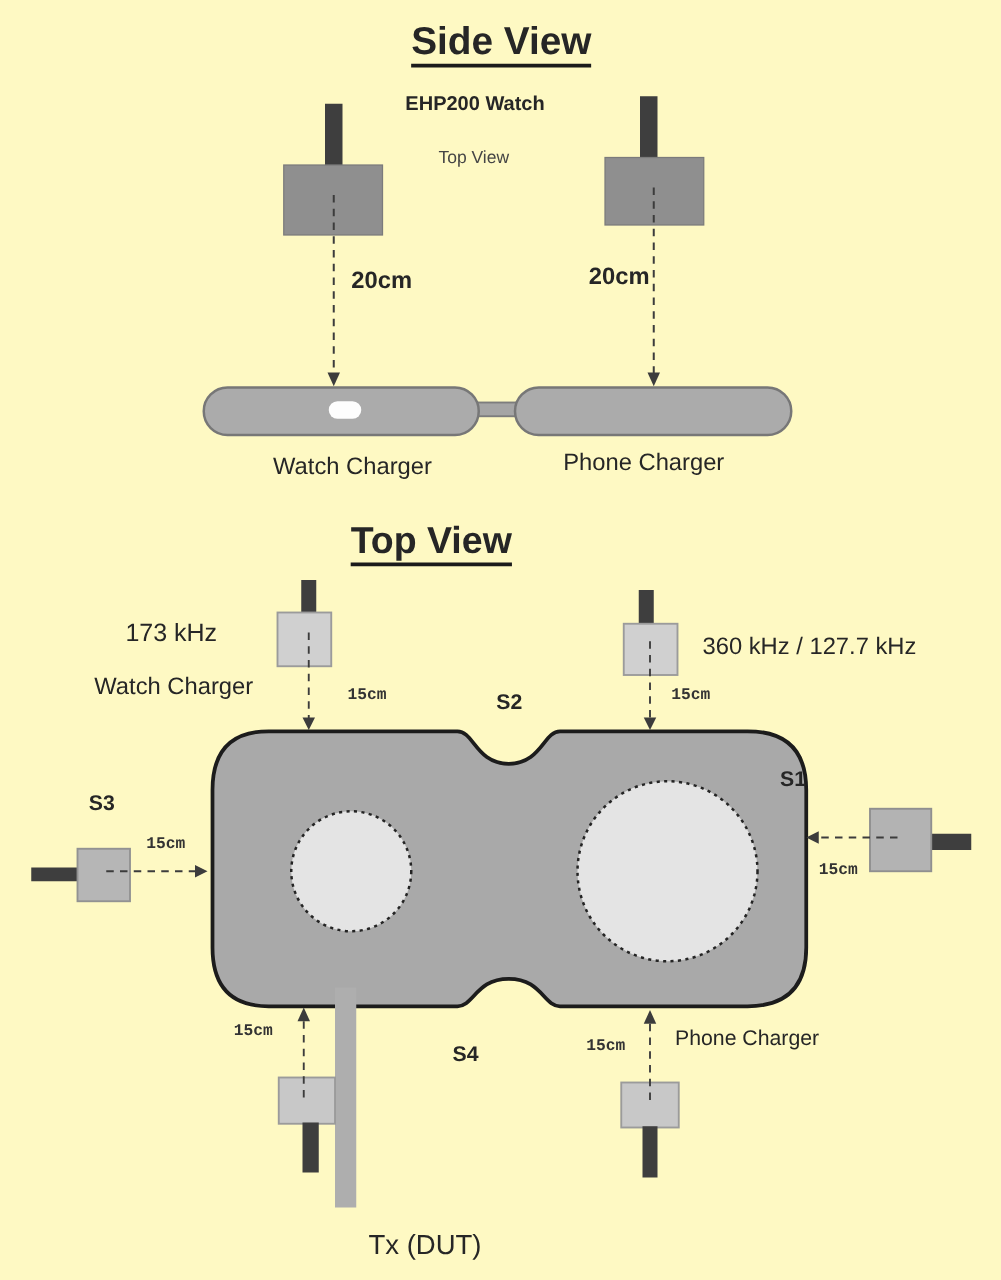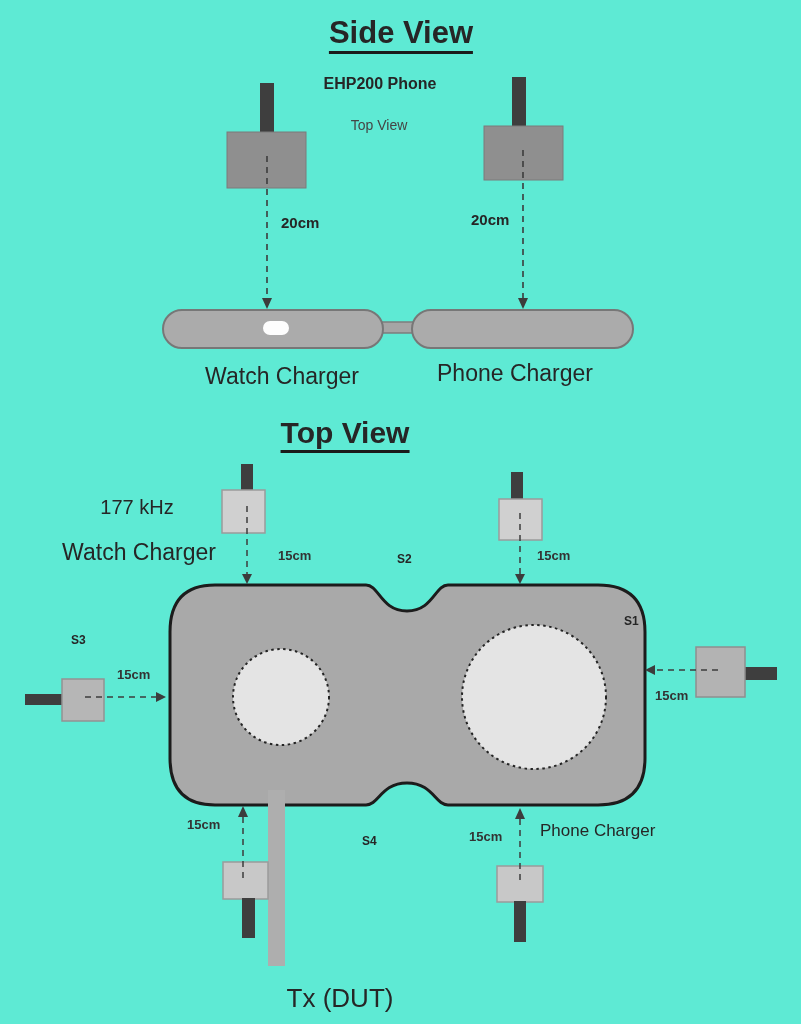--- a/index.html
+++ b/index.html
@@ -1,38 +1,38 @@
 <!DOCTYPE html>
 <html><head>
 <meta charset="utf-8">
 <style>
   html,body{margin:0;padding:0;}
   #canvas{
     position:relative;
     width:801px;height:1024px;
-    background:#5eead4;
+    background:#fef9c3;
     font-family:"Liberation Sans", sans-serif;
     color:#262626;
     overflow:hidden;
   }
   #shapes{position:absolute;left:0;top:0;}
   .label{position:absolute;white-space:nowrap;color:#262626;line-height:1.1;}
   .centered{transform:translateX(-50%);}
   .section-title{font-size:31px;font-weight:bold;border-bottom:3px solid #1b1b1b;padding-bottom:1px;}
   .section-title.small{font-size:30px;}
   .probe-title{font-size:16px;font-weight:bold;}
   .sub-label{font-size:14px;color:#454545;}
-  .dist20{font-size:15px;font-weight:bold;}
-  .dist15{font-size:13px;font-weight:bold;color:#333;}
-  .charger-label{font-size:23px;}
+  .dist20{font-size:19px;font-weight:bold;}
+  .dist15{font-size:13px;font-weight:bold;color:#333;font-family:Liberation Mono, monospace;}
+  .charger-label{font-size:19px;}
   .freq-label{font-size:20px;}
   .freq-label.right{font-size:19px;}
-  .side-label{font-size:12px;font-weight:bold;}
+  .side-label{font-size:17px;font-weight:bold;}
   .phone-tv{font-size:17px;}
-  .tx-label{font-size:26px;}
+  .tx-label{font-size:22px;}
 </style>
 </head>
 <body>
 
 <div id="canvas">
 
   <svg id="shapes" width="801" height="1024" viewBox="0 0 801 1024">
 
     <g>
 
@@ -93,30 +93,31 @@
       <polygon points="238,817 248,817 243,806" fill="#3c3c3c"></polygon>
 
       <rect x="497" y="866" width="46" height="36" fill="#c8c8c8" stroke="#9b9b9b" stroke-width="1.5"></rect>
       <rect x="514" y="901" width="12" height="41" fill="#3e3e3e"></rect>
       <line x1="520" y1="880" x2="520" y2="818" stroke="#3c3c3c" stroke-width="1.5" stroke-dasharray="6 5"></line>
       <polygon points="515,819 525,819 520,808" fill="#3c3c3c"></polygon>
     </g>
   </svg>
 
   <div class="label centered section-title" style="left:401px;top:16px;">Side View</div>
-  <div class="label centered probe-title" style="left:380px;top:75px;">EHP200 Phone</div>
+  <div class="label centered probe-title" style="left:380px;top:75px;">EHP200 Watch</div>
   <div class="label centered sub-label" style="left:379px;top:118px;">Top View</div>
   <div class="label dist20" style="left:281px;top:215px;">20cm</div>
   <div class="label dist20" style="left:471px;top:212px;">20cm</div>
   <div class="label centered charger-label" style="left:282px;top:364px;">Watch Charger</div>
   <div class="label centered charger-label" style="left:515px;top:361px;">Phone Charger</div>
 
   <div class="label centered section-title small" style="left:345px;top:416px;">Top View</div>
-  <div class="label centered freq-label" style="left:137px;top:496px;">177 kHz</div>
+  <div class="label centered freq-label" style="left:137px;top:496px;">173 kHz</div>
   <div class="label centered charger-label" style="left:139px;top:540px;">Watch Charger</div>
+  <div class="label freq-label right" style="left:562px;top:508px;">360 kHz / 127.7 kHz</div>
 
   <div class="label dist15" style="left:278px;top:549px;">15cm</div>
   <div class="label side-label" style="left:397px;top:553px;">S2</div>
   <div class="label dist15" style="left:537px;top:549px;">15cm</div>
 
   <div class="label side-label" style="left:71px;top:634px;">S3</div>
   <div class="label dist15" style="left:117px;top:668px;">15cm</div>
 
   <div class="label side-label" style="left:624px;top:615px;">S1</div>
   <div class="label dist15" style="left:655px;top:689px;">15cm</div>

